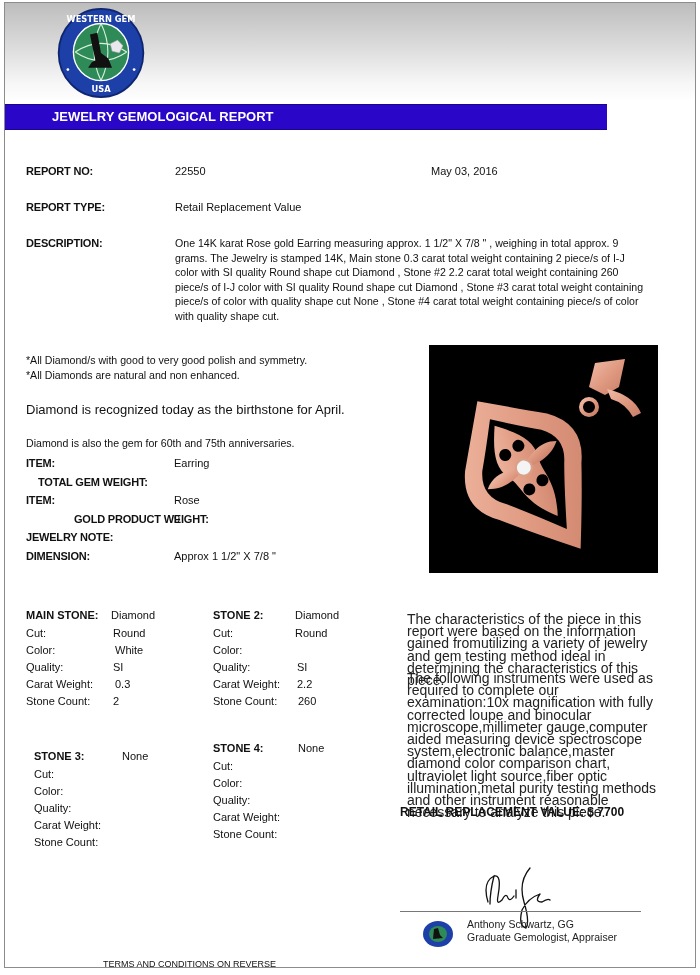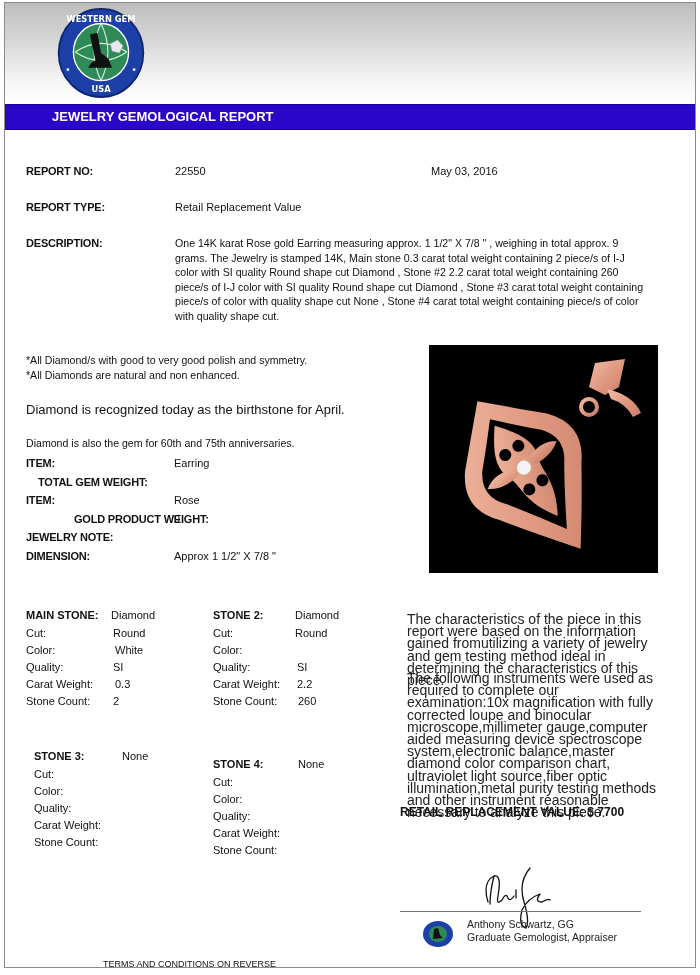--- a/index.html
+++ b/index.html
@@ -5,21 +5,21 @@
   html, body { margin: 0; padding: 0; background: #ffffff; }
   body { width: 700px; height: 975px; position: relative; overflow: hidden;
          font-family: "Liberation Sans", "DejaVu Sans", sans-serif; color: #111; }
   .frame { position: absolute; left: 4px; top: 2px; width: 692px; height: 966px;
            border: 1px solid #8c8c8c; box-sizing: border-box; }
   .header { position: absolute; left: 5px; top: 3px; width: 690px; height: 99px;
             background: linear-gradient(to bottom, #bdbdbd 0%, #dcdcdc 45%, #f6f6f6 80%, #ffffff 100%); }
   .logo { position: absolute; left: 50px; top: 4px; width: 92px; height: 92px; }
   .org-title { position: absolute; left: 160px; top: 34px; font-family: "Liberation Serif", "DejaVu Serif", serif;
                font-size: 21.5px; color: #555; letter-spacing: 0.2px; white-space: nowrap; }
-  .banner { position: absolute; left: 5px; top: 104px; width: 690px; height: 26px; background: #2a06c9;
+  .banner { position: absolute; left: 5px; top: 104px; width: 602px; height: 26px; background: #2a06c9;
             border-top: 1px solid #1a0490; border-bottom: 1px solid #1a0490; box-sizing: border-box; }
   .banner-text { position: absolute; left: 47px; top: 4px; color: #fff; font-weight: bold; font-size: 13px; }
 
   .lbl { position: absolute; font-weight: bold; font-size: 11px; white-space: nowrap; letter-spacing: -0.2px; }
   .val { position: absolute; font-size: 11px; white-space: nowrap; }
   .para { position: absolute; font-size: 10.6px; line-height: 14.6px; }
   .small { position: absolute; font-size: 14px; line-height: 12.2px; color: #222; }
 
   .photo { position: absolute; left: 429px; top: 345px; width: 229px; height: 228px; background: #000; overflow: hidden; }
 
@@ -153,21 +153,21 @@
   <div class="stone-row" style="top:35px;">Color:</div>
   <div class="stone-row" style="top:35px;left:88px;"></div>
   <div class="stone-row" style="top:52px;">Quality:</div>
   <div class="stone-row" style="top:52px;left:88px;"></div>
   <div class="stone-row" style="top:69px;">Carat Weight:</div>
   <div class="stone-row" style="top:69px;left:88px;"></div>
   <div class="stone-row" style="top:86px;">Stone Count:</div>
   <div class="stone-row" style="top:86px;left:88px;"></div>
 </div>
 
-<div class="stone-block" style="left:213px;top:758px;height:110px;">
+<div class="stone-block" style="left:213px;top:742px;height:110px;">
   <div class="stone-row stone-head" style="top:0;">STONE 4:</div>
   <div class="stone-row" style="top:0;left:85px;">None</div>
   <div class="stone-row" style="top:18px;">Cut:</div>
   <div class="stone-row" style="top:18px;left:85px;"></div>
   <div class="stone-row" style="top:35px;">Color:</div>
   <div class="stone-row" style="top:35px;left:85px;"></div>
   <div class="stone-row" style="top:52px;">Quality:</div>
   <div class="stone-row" style="top:52px;left:85px;"></div>
   <div class="stone-row" style="top:69px;">Carat Weight:</div>
   <div class="stone-row" style="top:69px;left:85px;"></div>

